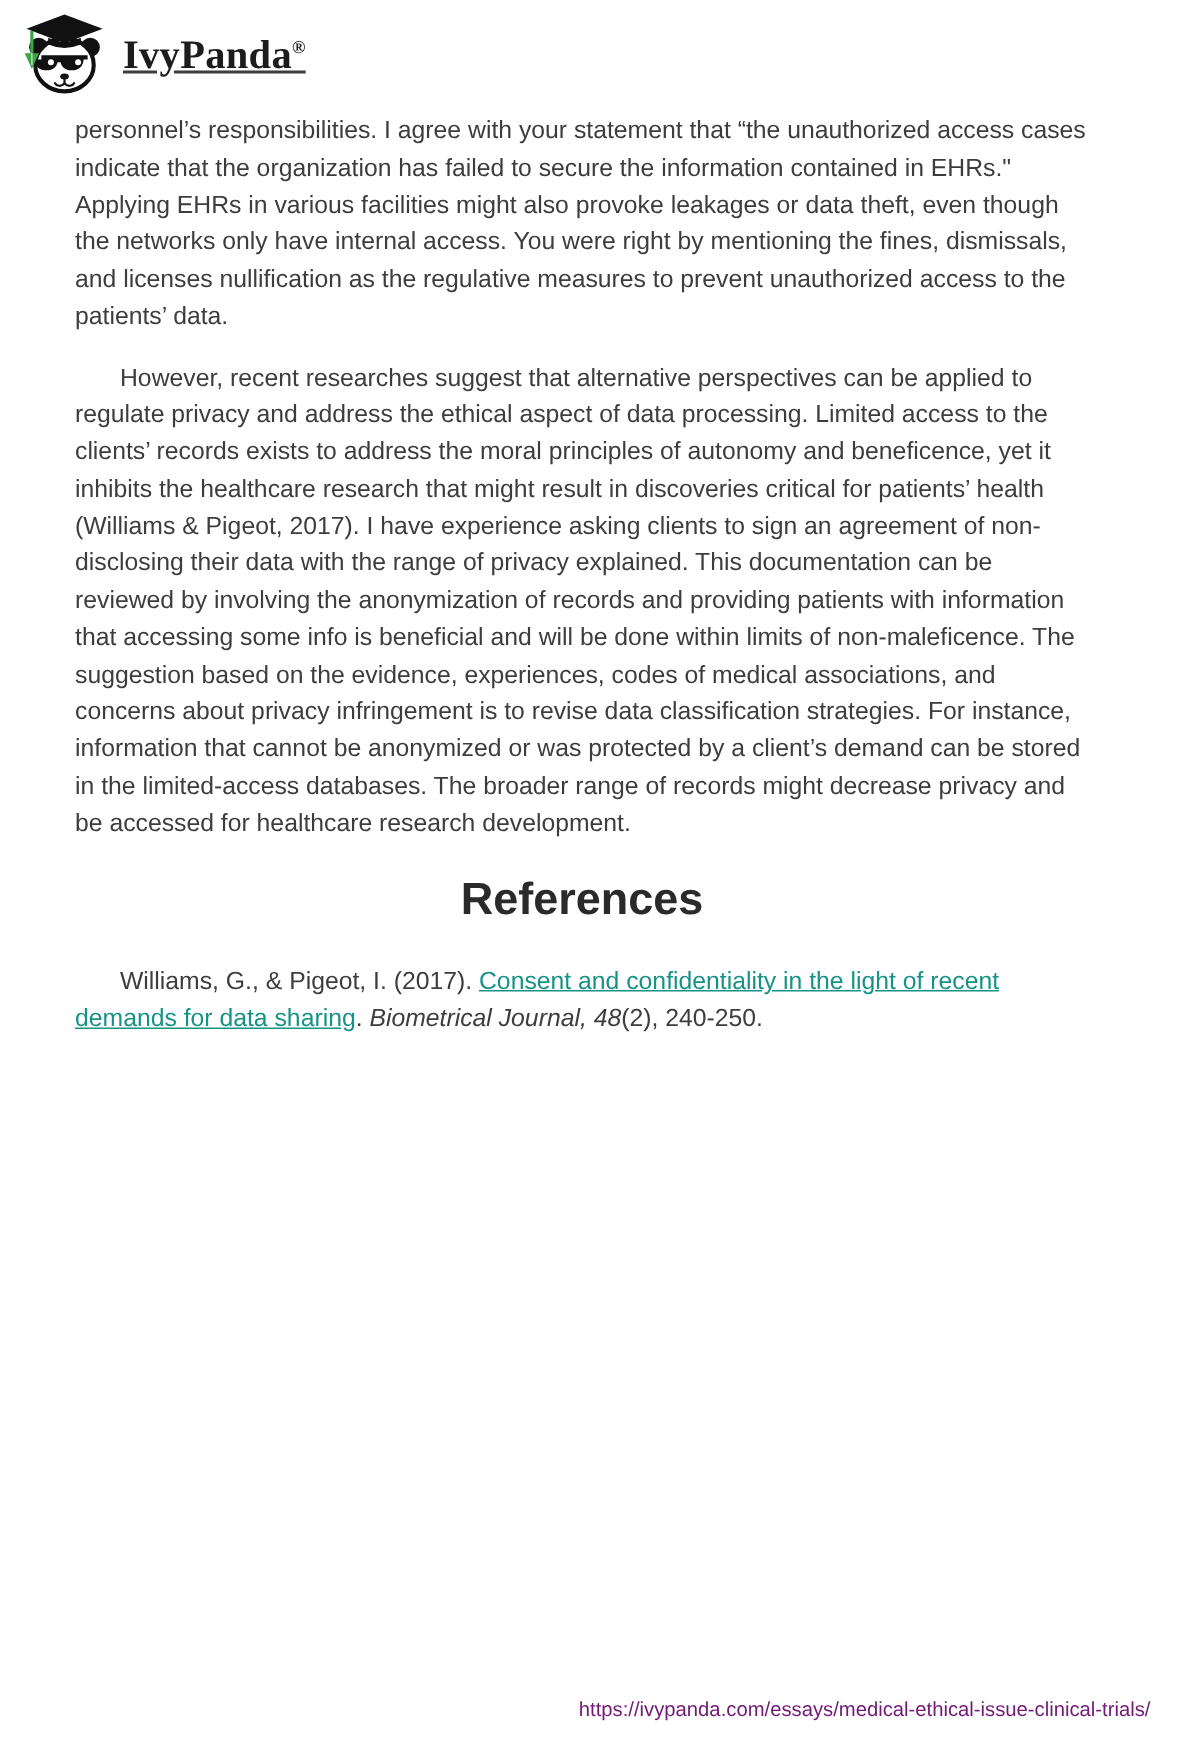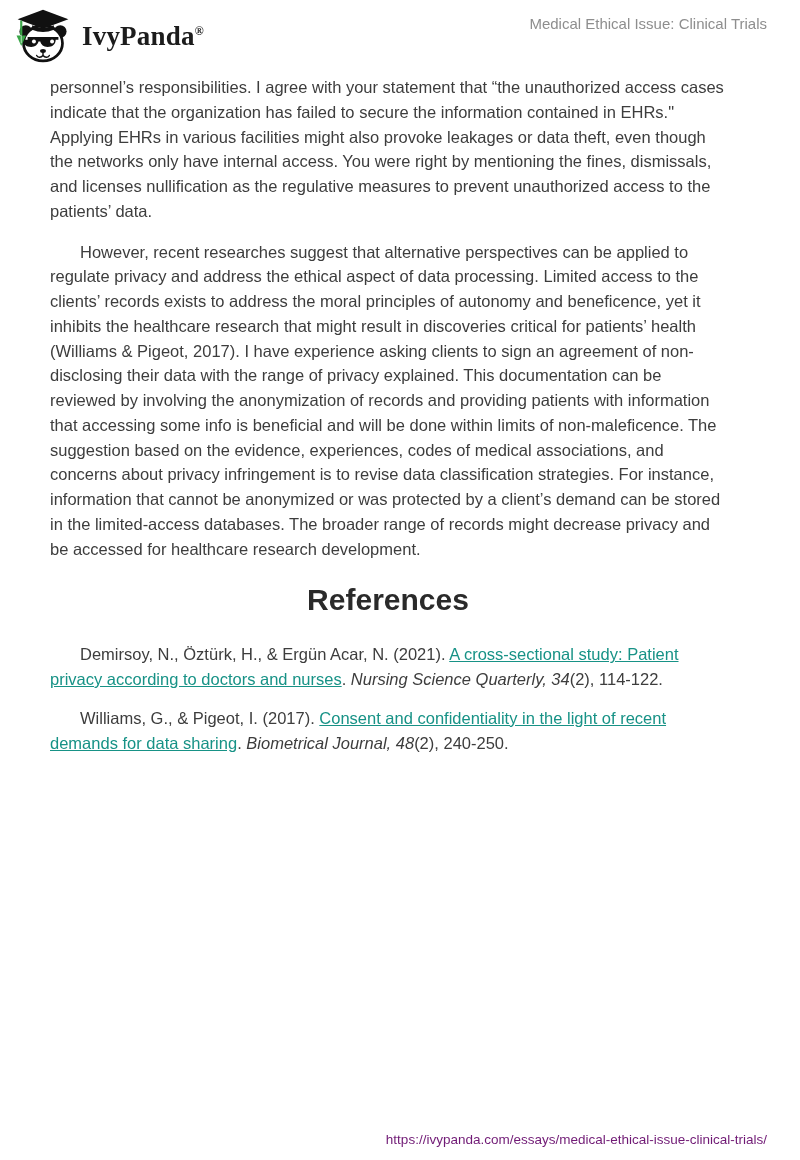--- a/index.html
+++ b/index.html
@@ -17,20 +17,21 @@
     display: flex;
     justify-content: space-between;
     align-items: flex-start;
     padding: 7px 33px 0 14px;
     height: 70px;
   }
   .brand-group {
     display: flex;
     align-items: center;
     gap: 10px;
+    text-decoration: underline;
   }
   .logo-svg { width: 58px; height: 58px; display: block; }
   .brand-name {
     font-family: "Liberation Serif", serif;
     font-weight: 700;
     font-size: 27px;
     color: #1c1c1c;
     letter-spacing: 0.2px;
   }
   .brand-name sup {
@@ -103,29 +104,27 @@
 
       <polygon points="32,3 60,13.5 32,24 4,13.5" fill="#111"></polygon>
       <path d="M20 20 q12 6 24 0 l0 5 q-12 5 -24 0 z" fill="#111"></path>
 
       <line x1="8" y1="15" x2="8" y2="31" stroke="#3aa648" stroke-width="2.4"></line>
       <polygon points="8,43 2.8,31.5 13.2,31.5" fill="#3aa648"></polygon>
       <line x1="8" y1="31" x2="8" y2="40" stroke="#fff" stroke-width="1" opacity="0.7"></line>
     </svg>
     <div class="brand-name"><span>IvyPanda</span><sup>®</sup></div>
   </div>
-  <div class="doc-title">Medical Ethical Issue: Clinical Trials</div>
 </header>
 
 <main class="content">
   <p class="para">personnel’s responsibilities. I agree with your statement that “the unauthorized access cases indicate that the organization has failed to secure the information contained in EHRs." Applying EHRs in various facilities might also provoke leakages or data theft, even though the networks only have internal access. You were right by mentioning the fines, dismissals, and licenses nullification as the regulative measures to prevent unauthorized access to the patients’ data.</p>
   <p class="para indent">However, recent researches suggest that alternative perspectives can be applied to regulate privacy and address the ethical aspect of data processing. Limited access to the clients’ records exists to address the moral principles of autonomy and beneficence, yet it inhibits the healthcare research that might result in discoveries critical for patients’ health (Williams &amp; Pigeot, 2017). I have experience asking clients to sign an agreement of non-disclosing their data with the range of privacy explained. This documentation can be reviewed by involving the anonymization of records and providing patients with information that accessing some info is beneficial and will be done within limits of non-maleficence. The suggestion based on the evidence, experiences, codes of medical associations, and concerns about privacy infringement is to revise data classification strategies. For instance, information that cannot be anonymized or was protected by a client’s demand can be stored in the limited-access databases. The broader range of records might decrease privacy and be accessed for healthcare research development.</p>
 
   <h2 class="refs-heading">References</h2>
 
 
 
-  <p class="ref"><span>Demirsoy, N., Öztürk, H., &amp; Ergün Acar, N. (2021). </span><a class="ref-link">A cross-sectional study: Patient privacy according to doctors and nurses</a><span>. </span><em>Nursing Science Quarterly, 34</em><span>(2), 114-122.</span></p>
 
   <p class="ref"><span>Williams, G., &amp; Pigeot, I. (2017). </span><a class="ref-link">Consent and confidentiality in the light of recent demands for data sharing</a><span>. </span><em>Biometrical Journal, 48</em><span>(2), 240-250.</span></p>
 </main>
 
 <footer class="page-footer">https://ivypanda.com/essays/medical-ethical-issue-clinical-trials/</footer>
 
 </body></html>

